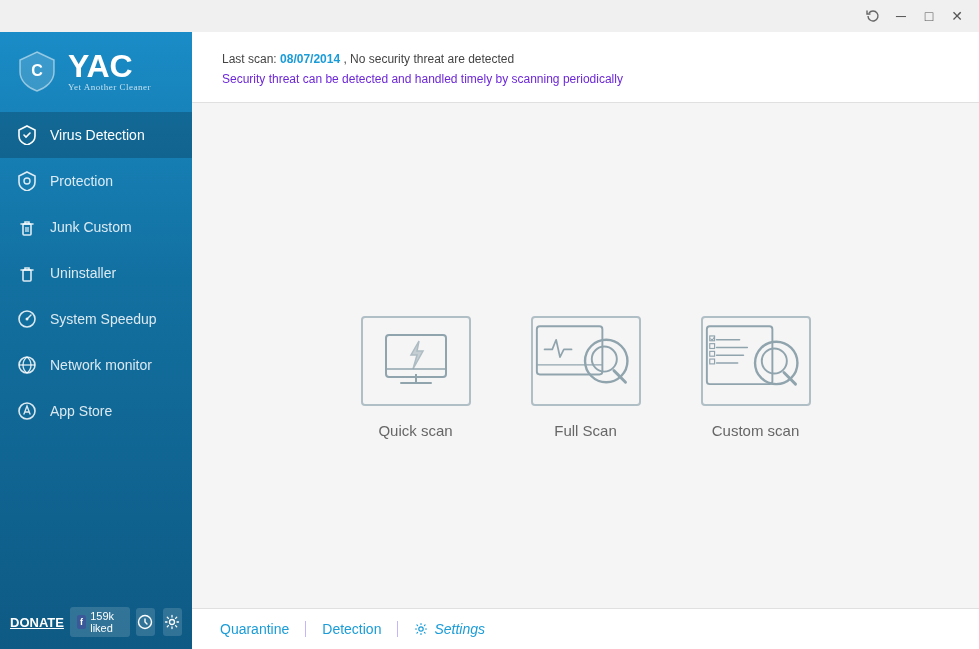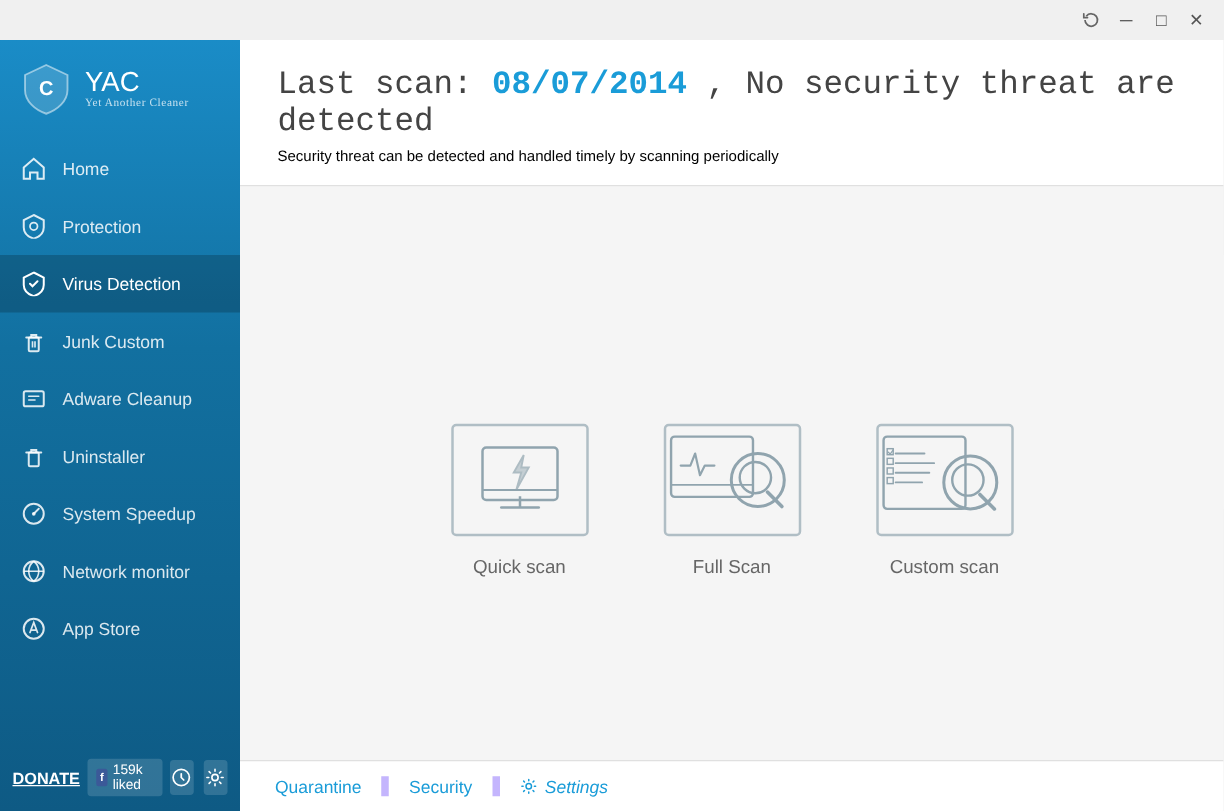--- a/index.html
+++ b/index.html
@@ -58,22 +58,22 @@
       align-items: center;
       gap: 10px;
     }
     .logo-icon {
       width: 42px;
       height: 42px;
       flex-shrink: 0;
     }
     .logo-text-area {}
     .logo-yac {
-      font-size: 22px;
-      font-weight: 400;
+      font-size: 32px;
+      font-weight: 700;
       color: white;
       line-height: 1;
     }
     .logo-sub {
       font-size: 9px;
       color: rgba(255,255,255,0.75);
       letter-spacing: 0.5px;
       font-family: Liberation Serif, serif;
     }
 
@@ -174,33 +174,32 @@
       flex-direction: column;
       background: #f5f5f5;
     }
 
     .content-header {
       background: white;
       padding: 20px 30px 16px;
       border-bottom: 1px solid #e0e0e0;
     }
     .scan-status {
-      font-size: 26px;
+      font-size: 12px;
       color: #444;
       font-weight: 400;
       margin-bottom: 6px;
-      font-family: Liberation Mono, monospace;
     }
     .scan-date {
       color: #1a9cd8;
       font-weight: 600;
     }
     .scan-sub {
       font-size: 12px;
-      color: #000000;
+      color: #6d28d9;
     }
 
     .content-main {
       flex: 1;
       display: flex;
       align-items: center;
       justify-content: center;
       gap: 60px;
       padding: 20px;
     }
@@ -237,21 +236,21 @@
       padding: 12px 24px;
       display: flex;
       align-items: center;
       gap: 0;
     }
     .footer-link {
       font-size: 14px;
       color: #1a9cd8;
       cursor: pointer;
       padding: 0 16px;
-      border-right: 6px solid #c4b5fd;
+      border-right: 1px solid #c4b5fd;
       display: flex;
       align-items: center;
       gap: 6px;
     }
     .footer-link:first-child { padding-left: 4px; }
     .footer-link:last-child { border-right: none; font-style: italic; }
 
     
     svg { display: block; }
   </style>
@@ -280,70 +279,53 @@
         <text x="21" y="26" text-anchor="middle" font-size="16" font-weight="700" fill="white" font-family="Arial">C</text>
       </svg>
       <div class="logo-text-area">
         <div class="logo-yac">YAC</div>
         <div class="logo-sub">Yet Another Cleaner</div>
       </div>
     </div>
 
     <div class="sidebar-nav">
 
-      <div class="nav-item">
-        <div class="nav-icon">
-          <svg width="20" height="20" viewBox="0 0 20 20" fill="none">
-            <path d="M2 9L10 2L18 9V18H13V13H7V18H2V9Z" stroke="rgba(255,255,255,0.85)" stroke-width="1.6" fill="none"></path>
-          </svg>
-        </div>
-        <span>Home</span>
+
+      <div class="nav-item active">
+        <div class="nav-icon">
+          <svg width="20" height="20" viewBox="0 0 20 20" fill="none">
+            <path d="M10 1 L18 5 L18 11 C18 15.5 14.5 18.5 10 20 C5.5 18.5 2 15.5 2 11 L2 5 Z" stroke="white" stroke-width="1.6" fill="none"></path>
+            <path d="M7 10 L9 12 L13 8" stroke="white" stroke-width="1.6" stroke-linecap="round"></path>
+          </svg>
+        </div>
+        <span>Virus Detection</span>
       </div>
 
       <div class="nav-item">
         <div class="nav-icon">
           <svg width="20" height="20" viewBox="0 0 20 20" fill="none">
             <path d="M10 1 L18 5 L18 11 C18 15.5 14.5 18.5 10 20 C5.5 18.5 2 15.5 2 11 L2 5 Z" stroke="rgba(255,255,255,0.85)" stroke-width="1.6" fill="none"></path>
             <circle cx="10" cy="10" r="3" stroke="rgba(255,255,255,0.85)" stroke-width="1.4" fill="none"></circle>
           </svg>
         </div>
         <span>Protection</span>
-      </div>
-
-      <div class="nav-item active">
-        <div class="nav-icon">
-          <svg width="20" height="20" viewBox="0 0 20 20" fill="none">
-            <path d="M10 1 L18 5 L18 11 C18 15.5 14.5 18.5 10 20 C5.5 18.5 2 15.5 2 11 L2 5 Z" stroke="white" stroke-width="1.6" fill="none"></path>
-            <path d="M7 10 L9 12 L13 8" stroke="white" stroke-width="1.6" stroke-linecap="round"></path>
-          </svg>
-        </div>
-        <span>Virus Detection</span>
       </div>
 
       <div class="nav-item">
         <div class="nav-icon">
           <svg width="20" height="20" viewBox="0 0 20 20" fill="none">
             <rect x="6" y="7" width="8" height="11" rx="1" stroke="rgba(255,255,255,0.85)" stroke-width="1.6" fill="none"></rect>
             <path d="M4 7H16M8 7V5H12V7" stroke="rgba(255,255,255,0.85)" stroke-width="1.6" stroke-linecap="round"></path>
             <line x1="9" y1="10" x2="9" y2="15" stroke="rgba(255,255,255,0.85)" stroke-width="1.3"></line>
             <line x1="11" y1="10" x2="11" y2="15" stroke="rgba(255,255,255,0.85)" stroke-width="1.3"></line>
           </svg>
         </div>
         <span>Junk Custom</span>
       </div>
 
-      <div class="nav-item">
-        <div class="nav-icon">
-          <svg width="20" height="20" viewBox="0 0 20 20" fill="none">
-            <rect x="2" y="4" width="16" height="12" rx="1.5" stroke="rgba(255,255,255,0.85)" stroke-width="1.6" fill="none"></rect>
-            <path d="M6 8h8M6 11h5" stroke="rgba(255,255,255,0.85)" stroke-width="1.3" stroke-linecap="round"></path>
-          </svg>
-        </div>
-        <span>Adware Cleanup</span>
-      </div>
 
       <div class="nav-item">
         <div class="nav-icon">
           <svg width="20" height="20" viewBox="0 0 20 20" fill="none">
             <rect x="6" y="7" width="8" height="11" rx="1" stroke="rgba(255,255,255,0.85)" stroke-width="1.6" fill="none"></rect>
             <path d="M4 7H16M8 7V5H12V7" stroke="rgba(255,255,255,0.85)" stroke-width="1.6" stroke-linecap="round"></path>
           </svg>
         </div>
         <span>Uninstaller</span>
       </div>
@@ -472,21 +454,21 @@
         <span class="scan-label">Custom scan</span>
       </div>
 
     </div>
 
     <div class="content-footer">
       <div class="footer-link">
         <span>Quarantine</span>
       </div>
       <div class="footer-link">
-        <span>Security</span>
+        <span>Detection</span>
       </div>
       <div class="footer-link">
         <svg width="14" height="14" viewBox="0 0 14 14" fill="none">
           <circle cx="7" cy="7" r="2.2" stroke="#1a9cd8" stroke-width="1.2"></circle>
           <path d="M7 1.5V2.5M7 11.5V12.5M12.5 7H11.5M2.5 7H1.5M11.1 2.9L10.4 3.6M3.6 10.4L2.9 11.1M11.1 11.1L10.4 10.4M3.6 3.6L2.9 2.9" stroke="#1a9cd8" stroke-width="1.2" stroke-linecap="round"></path>
         </svg>
         <span>Settings</span>
       </div>
     </div>
 

